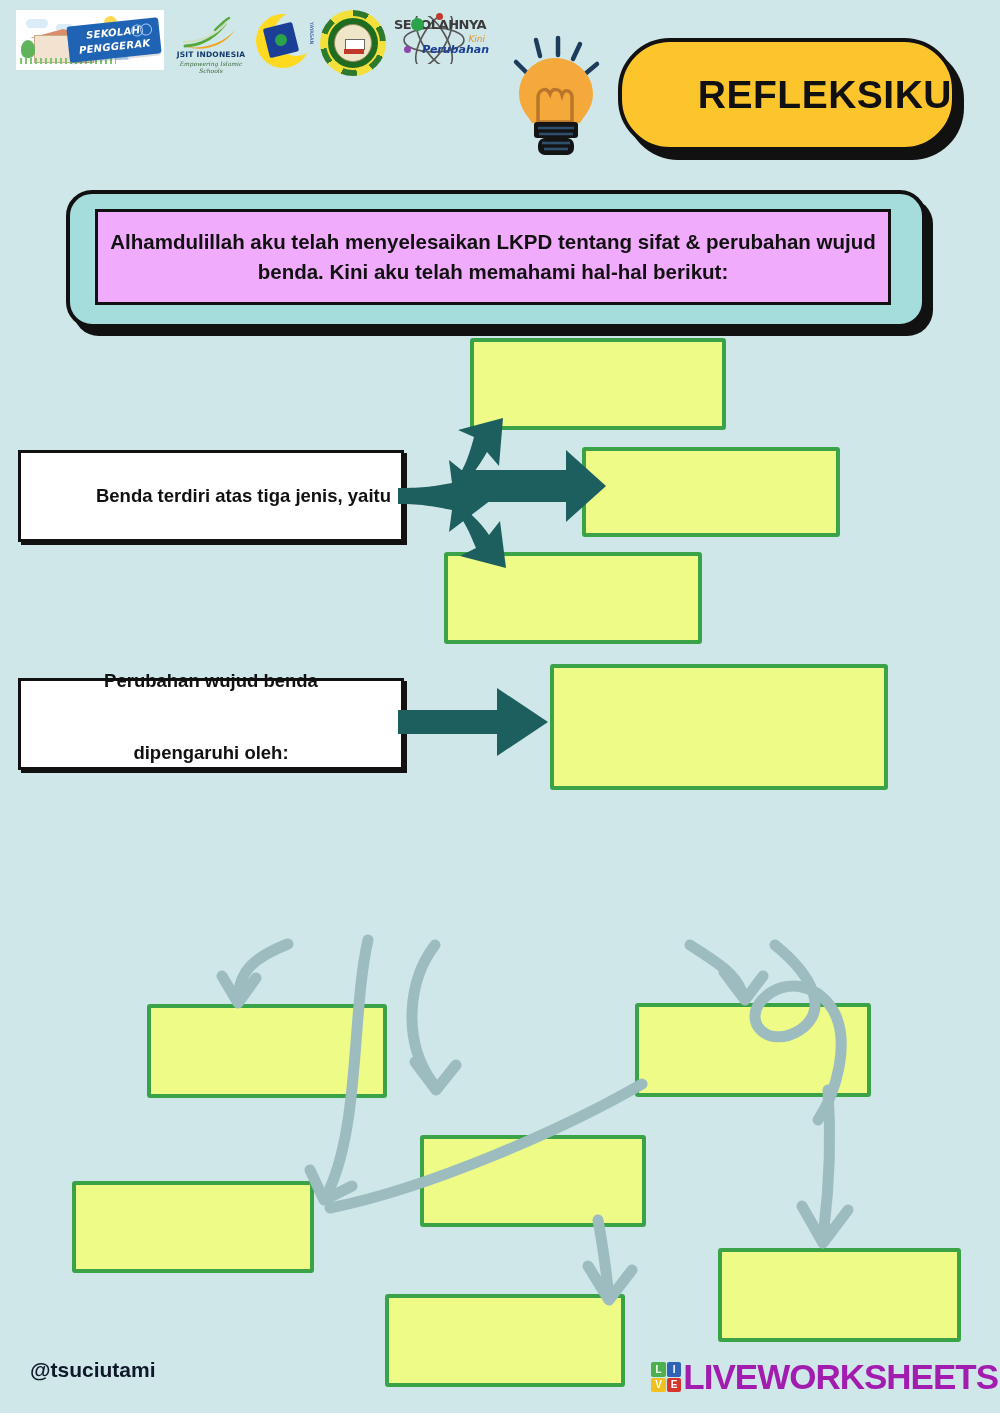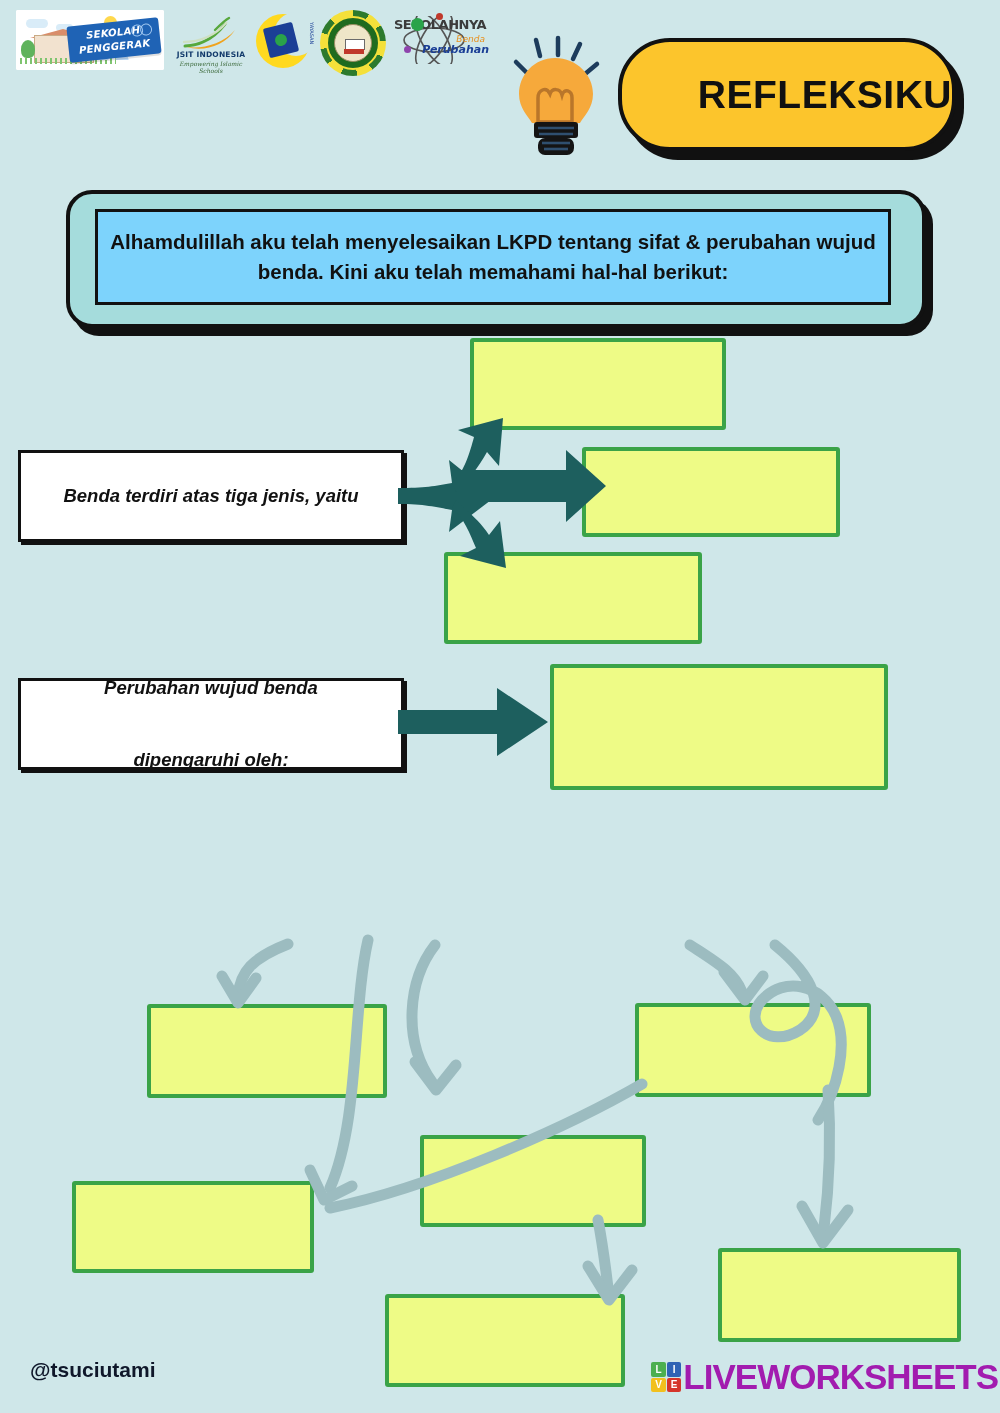--- a/index.html
+++ b/index.html
@@ -103,33 +103,33 @@
   }
 
   
   #intro-outer{
     position:absolute;left:66px;top:190px;width:852px;height:130px;
     background:#a5dcdc;border:4px solid #111;border-radius:26px;
     box-shadow:7px 8px 0 #111;
   }
   #intro-inner{
     position:absolute;left:25px;top:15px;width:790px;height:90px;
-    background:#7dd3fc;border:3px solid #111;
+    background:#f0abfc;border:3px solid #111;
     display:flex;align-items:center;justify-content:center;text-align:center;
   }
   #intro-inner p{
     margin:0;font-weight:bold;font-size:20.5px;line-height:30px;color:#111;
     font-family:"Liberation Sans", sans-serif;
   }
 
   
   .prompt{
     position:absolute;background:#fff;border:3px solid #111;
     box-shadow:3px 3px 0 #111;
-    display:flex;align-items:center;justify-content:center;text-align:center;font-style:italic;
+    display:flex;align-items:center;justify-content:flex-end;text-align:center;
   }
   .prompt p{
     margin:0;font-weight:bold;font-size:18.5px;line-height:28px;color:#111;
     font-family:"Liberation Sans", sans-serif;padding:0 10px;
   }
 
   
   .ansbox{
     position:absolute;background:#eefb86;border:4px solid #3aa347;
     border-radius:3px;
@@ -225,21 +225,21 @@
     <div class="logo" id="logo-sekolahnya">
       <svg class="atom" viewBox="0 0 68 48">
         <ellipse cx="34" cy="24" rx="30" ry="12" stroke="#555" stroke-width="1.6" fill="none"></ellipse>
         <ellipse cx="34" cy="24" rx="30" ry="12" stroke="#555" stroke-width="1.6" fill="none" transform="rotate(60 34 24)"></ellipse>
         <ellipse cx="34" cy="24" rx="30" ry="12" stroke="#555" stroke-width="1.6" fill="none" transform="rotate(-60 34 24)"></ellipse>
       </svg>
       <div class="w1">SEKOLAHNYA</div>
       <div class="oval"></div>
       <div class="d1"></div>
       <div class="d2"></div>
-      <div class="w2">Benda</div>
+      <div class="w2">Kini</div>
       <div class="w3">Perubahan</div>
     </div>
   </div>
 
   <svg id="bulb" viewBox="0 0 110 130">
     <g stroke="#1d3c5c" stroke-width="4.5" stroke-linecap="round">
       <line x1="18" y1="34" x2="30" y2="46"></line>
       <line x1="38" y1="12" x2="42" y2="28"></line>
       <line x1="60" y1="10" x2="60" y2="27"></line>
       <line x1="82" y1="16" x2="75" y2="31"></line>

